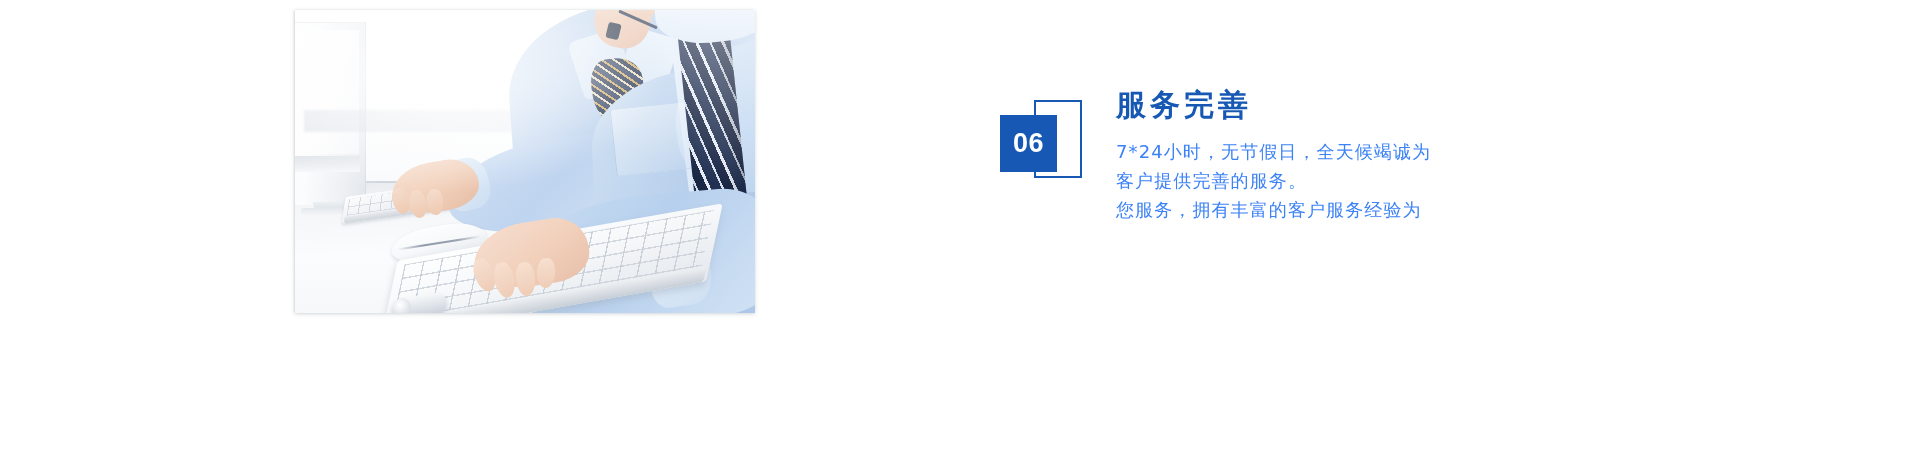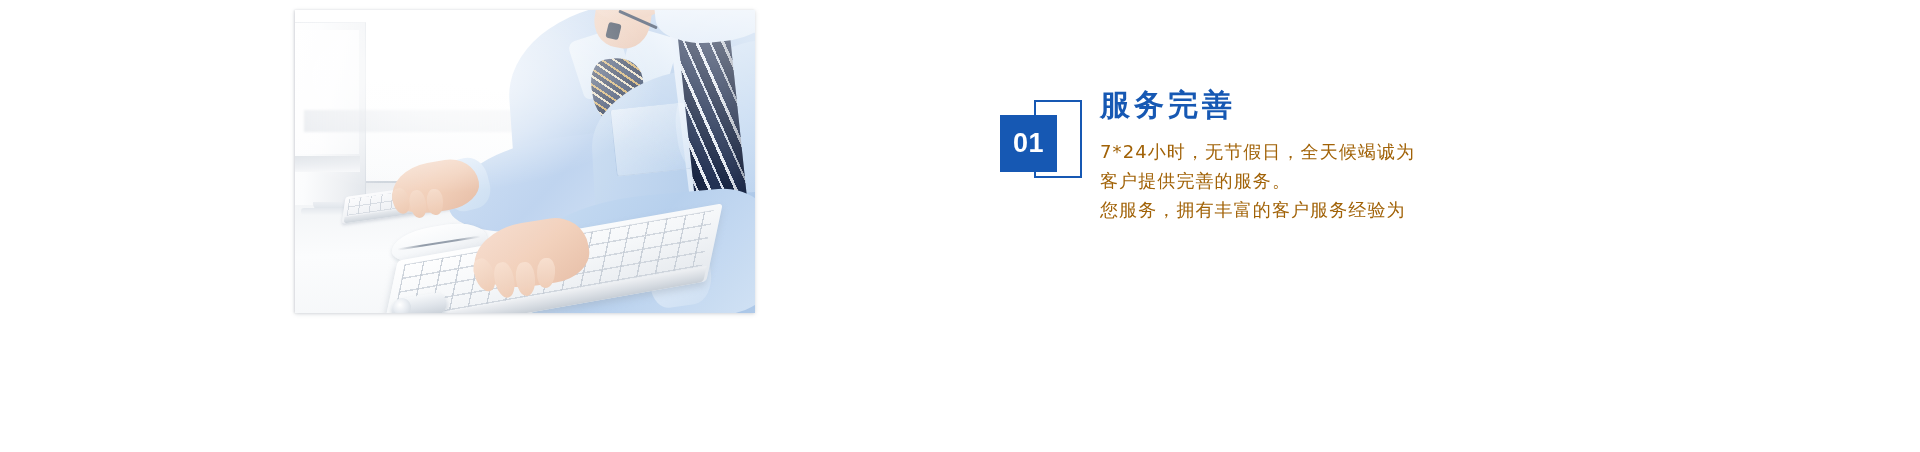--- a/index.html
+++ b/index.html
@@ -542,36 +542,36 @@
     justify-content: center;
     color: #ffffff;
     font-size: 27px;
     font-weight: 700;
     letter-spacing: 0.5px;
     font-family: "Liberation Sans", "DejaVu Sans", sans-serif;
   }
 
   .text-block {
     position: absolute;
-    left: 100px;
+    left: 116px;
     top: 0;
     width: 400px;
   }
   .feature-title {
     color: #1658b3;
     font-size: 30px;
     font-weight: 700;
     letter-spacing: 4px;
     line-height: 1.15;
     margin: 0 0 14px 0;
     font-family: "DejaVu Sans", "Liberation Sans", sans-serif;
     white-space: nowrap;
   }
   .feature-desc {
-    color: #a16207;
+    color: #3b82f6;
     font-size: 18px;
     line-height: 1.62;
     letter-spacing: 1.1px;
     font-family: "DejaVu Sans", "Liberation Sans", sans-serif;
     max-width: 396px;
   }
   .feature-desc .ln {
     display: block;
     white-space: nowrap;
   }
@@ -645,21 +645,21 @@
       </div>
       <div class="photo-haze"></div>
     </div>
   </div>
 
   <div class="content">
 
     <div class="badge">
       <div class="badge-outline"></div>
       <div class="badge-square"></div>
-      <div class="badge-number">01</div>
+      <div class="badge-number">06</div>
     </div>
 
     <div class="text-block">
       <h2 class="feature-title">服务完善</h2>
 
       <div class="feature-desc">
         <span class="ln">7*24小时，无节假日，全天候竭诚为</span>
         <span class="ln">客户提供完善的服务。</span>
         <span class="ln">您服务，拥有丰富的客户服务经验为</span>
       </div>

